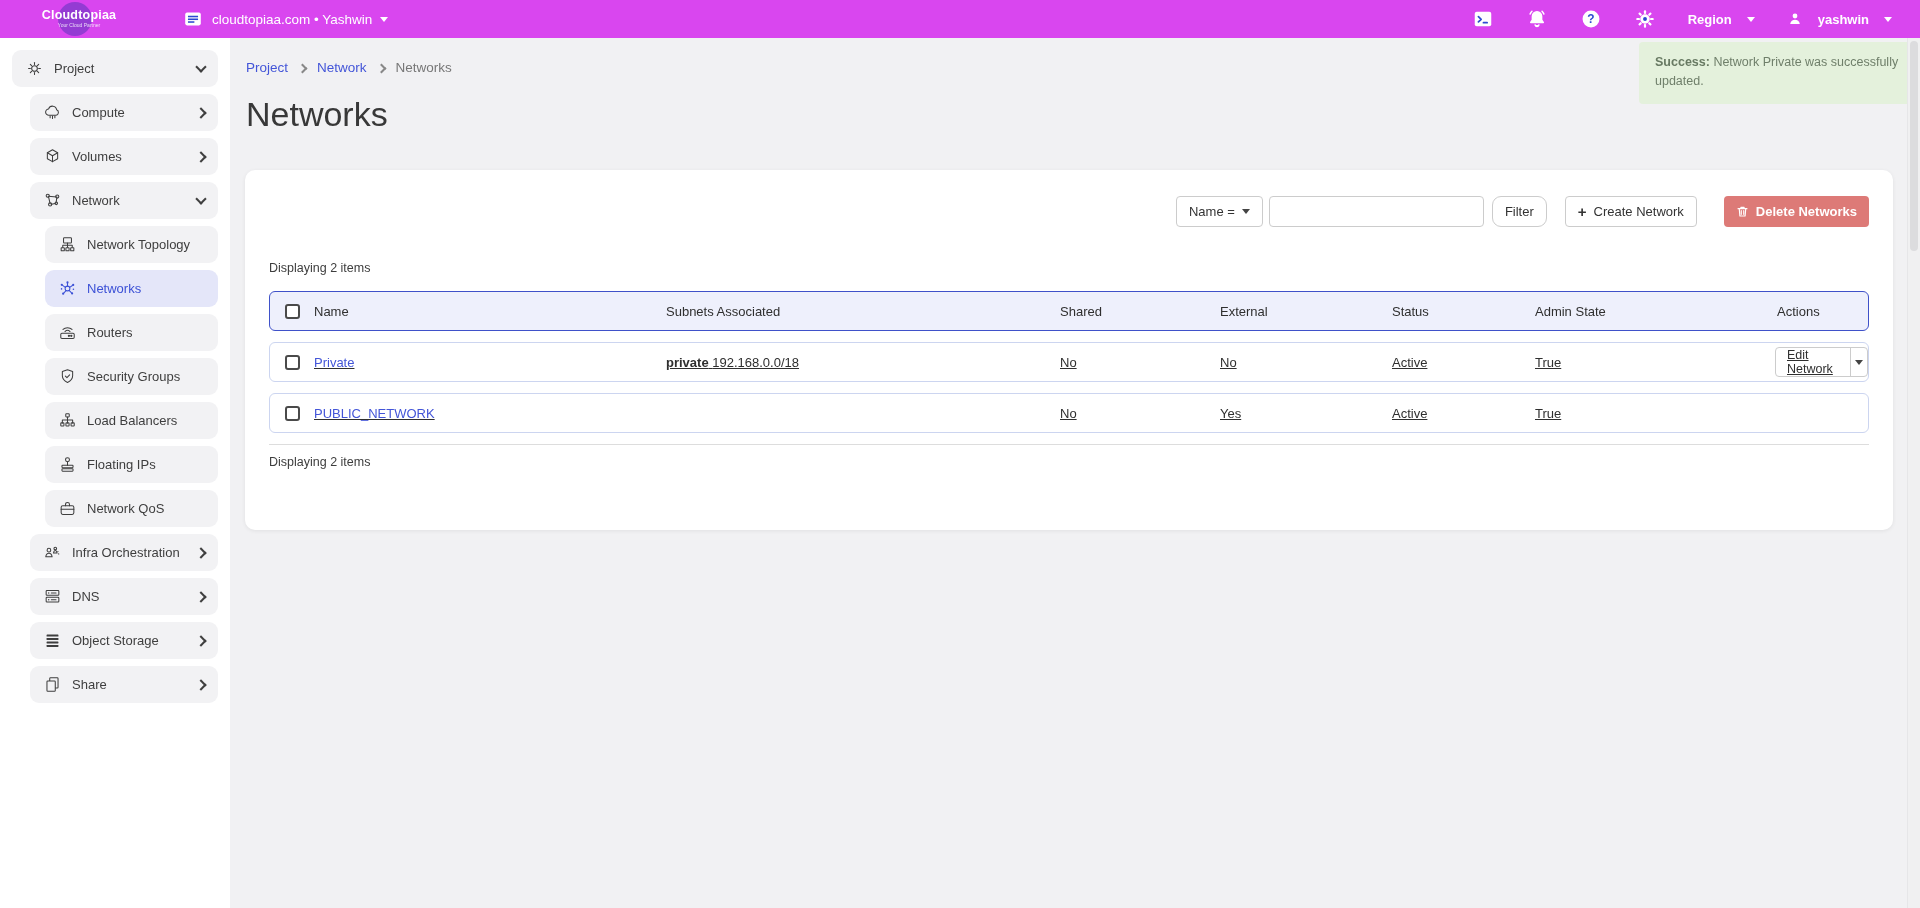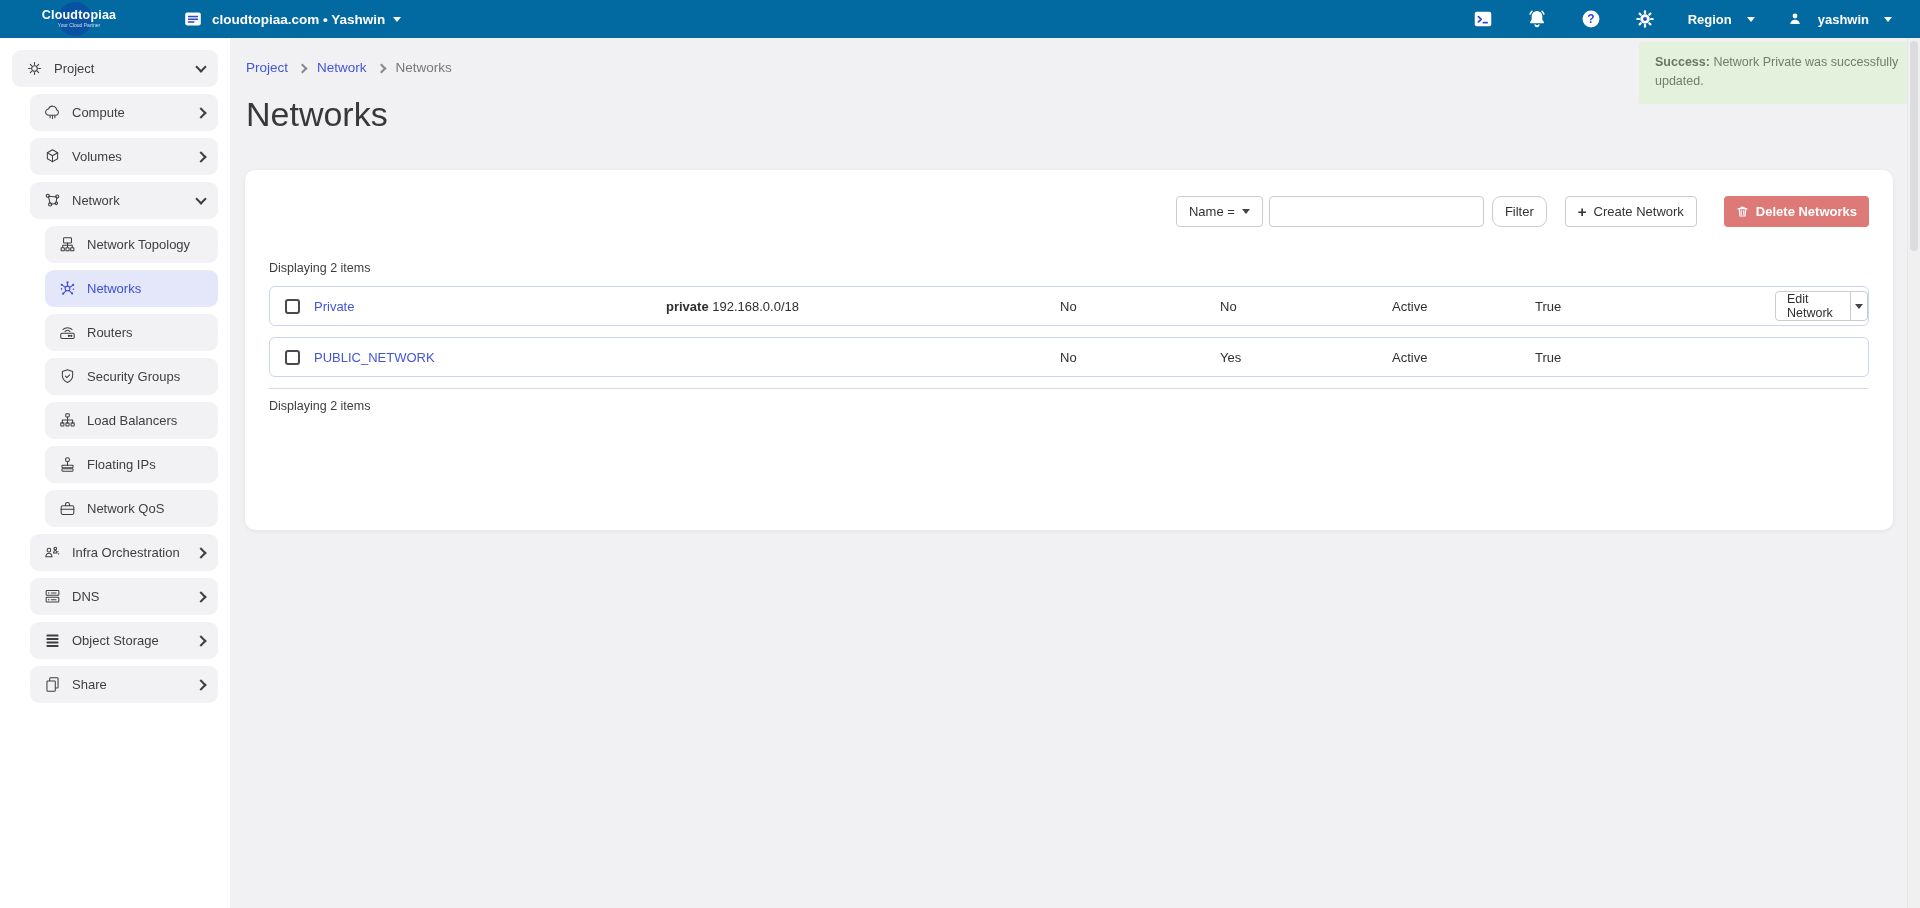--- a/index.html
+++ b/index.html
@@ -7,27 +7,27 @@
   body {
     font-family: "Liberation Sans", sans-serif;
     background:#f1f1f3;
     position:relative;
     overflow:hidden;
     color:#333;
   }
   
   .navbar {
     position:absolute; top:0; left:0; width:1920px; height:38px;
-    background:#0369a1; display:flex; align-items:center; color:#fff; z-index:10;
+    background:#d946ef; display:flex; align-items:center; color:#fff; z-index:10;
   }
   .logo { margin-left:24px; width:110px; text-align:center; position:relative; line-height:1.1; }
   .logo::before{ content:""; position:absolute; left:34px; top:-7px; width:34px; height:34px; border-radius:50%; background:rgba(20,40,160,.35); }
   .logo-title { position:relative; font-size:12.5px; font-weight:bold; letter-spacing:.2px; }
   .logo-tag { position:relative; font-size:5px; opacity:.8; }
-  .nav-context { margin-left:48px; display:flex; align-items:center; gap:8px; font-size:13.5px; font-weight:bold; cursor:pointer; }
+  .nav-context { margin-left:48px; display:flex; align-items:center; gap:8px; font-size:13.5px; font-weight:normal; cursor:pointer; }
   .nav-right { margin-left:auto; display:flex; align-items:center; gap:32px; padding-right:28px; }
   .nav-ic { width:22px; height:22px; display:flex; align-items:center; justify-content:center; cursor:pointer; }
   .nav-drop { display:flex; align-items:center; gap:15px; font-size:13px; font-weight:bold; cursor:pointer; }
   .caret { width:0; height:0; border-left:4px solid transparent; border-right:4px solid transparent; border-top:5px solid currentColor; display:inline-block; }
   
   .sidebar { position:absolute; top:38px; left:0; width:230px; height:870px; background:#ffffff; padding-top:12px; }
   .s-item {
     height:37px; border-radius:9px; background:#f2f2f4;
     display:flex; align-items:center; padding:0 13px; margin-bottom:7px;
     font-size:13px; color:#3e3e3e; cursor:pointer;
@@ -70,21 +70,21 @@
   .filter-input { width:215px; height:31px; border:1px solid #cccccc; border-radius:4px; margin-left:6px; padding:0 8px; font-size:13px; outline:none; }
   .btn-filter { margin-left:8px;border-radius:9px; }
   .btn-create { margin-left:18px; }
   .btn-create .plus { font-weight:bold; font-size:15px; }
   .btn-danger { margin-left:27px; background:#dd7a77; border:none; color:#fff; font-weight:bold; }
   .summary { font-size:12.5px; color:#3d3d3d; }
   .summary-top { margin-top:34px; }
   .summary-bottom { margin-top:10px; }
   .tbl-grid { display:grid; grid-template-columns:44px 352px 394px 160px 172px 143px 240px 1fr; align-items:center; height:40px; font-size:13px; }
   .thead { margin-top:16px; background:#eef0fc; border:1.5px solid #3f51c9; border-radius:6px; color:#2f2f2f; }
-  .trow { margin-top:11px; background:#fff; border:1px solid #ccd5f0; border-radius:6px; color:#2f2f2f; }
+  .trow { margin-top:11px; background:#fff; border:1px solid #ccd5f0; border-radius:6px; color:#2f2f2f;text-decoration:underline; }
   .cell-check { display:flex; justify-content:center; }
   .checkbox { width:15px; height:15px; border:2px solid #4a4a4a; border-radius:3px; background:#fff; cursor:pointer; }
   .link { color:#4355d8; cursor:pointer; text-decoration:none; }
   .cell-actions { display:flex; justify-content:flex-start; padding-right:13px; }
   .split { display:inline-flex; border:1px solid #cccccc; border-radius:4px; overflow:hidden; height:30px; background:#fff; }
   .split-main { padding:0 11px; display:flex; align-items:center; font-size:12.5px; cursor:pointer; }
   .split-caret { width:23px; border-left:1px solid #cccccc; display:flex; align-items:center; justify-content:center; cursor:pointer; color:#444; }
   .tbl-hr { border:none; border-top:1px solid #dddddd; margin-top:11px; }
   
   .scrollbar { position:absolute; right:0; top:38px; width:13px; height:870px; background:#f0f0f1; border-left:1px solid #e6e6e8; }
@@ -417,20 +417,32 @@
     <button class="btn btn-danger">
       <svg viewBox="0 0 16 16" width="13" height="13">
           <path d="M2.5 4.5h11M6 4.5V3h4v1.5M4 4.5l.8 9h6.4l.8-9M6.5 7v4.5M9.5 7v4.5" stroke="#fff" stroke-width="1.4" fill="none" stroke-linecap="round" stroke-linejoin="round"></path>
         </svg>
       <span>Delete Networks</span>
     </button>
   </div>
 
   <div class="summary summary-top">Displaying 2 items</div>
 
+  <div class="tbl-grid thead">
+    <span class="cell-check">
+        <span class="checkbox"></span>
+      </span>
+    <span>Name</span>
+    <span>Subnets Associated</span>
+    <span>Shared</span>
+    <span>External</span>
+    <span>Status</span>
+    <span>Admin State</span>
+    <span style="padding-left:2px">Actions</span>
+  </div>
 
   <div class="tbl-grid trow">
     <span class="cell-check">
         <span class="checkbox"></span>
       </span>
     <span><a class="link">Private</a></span>
     <span><b>private</b> <span>192.168.0.0/18</span></span>
     <span>No</span>
     <span>No</span>
     <span>Active</span>

